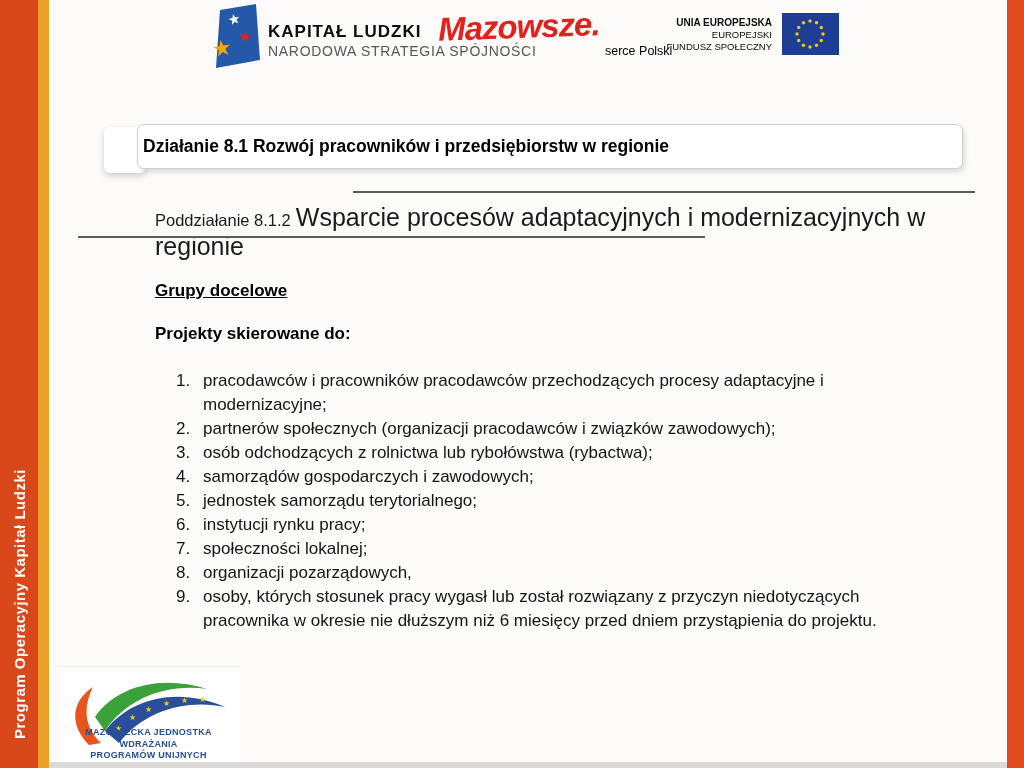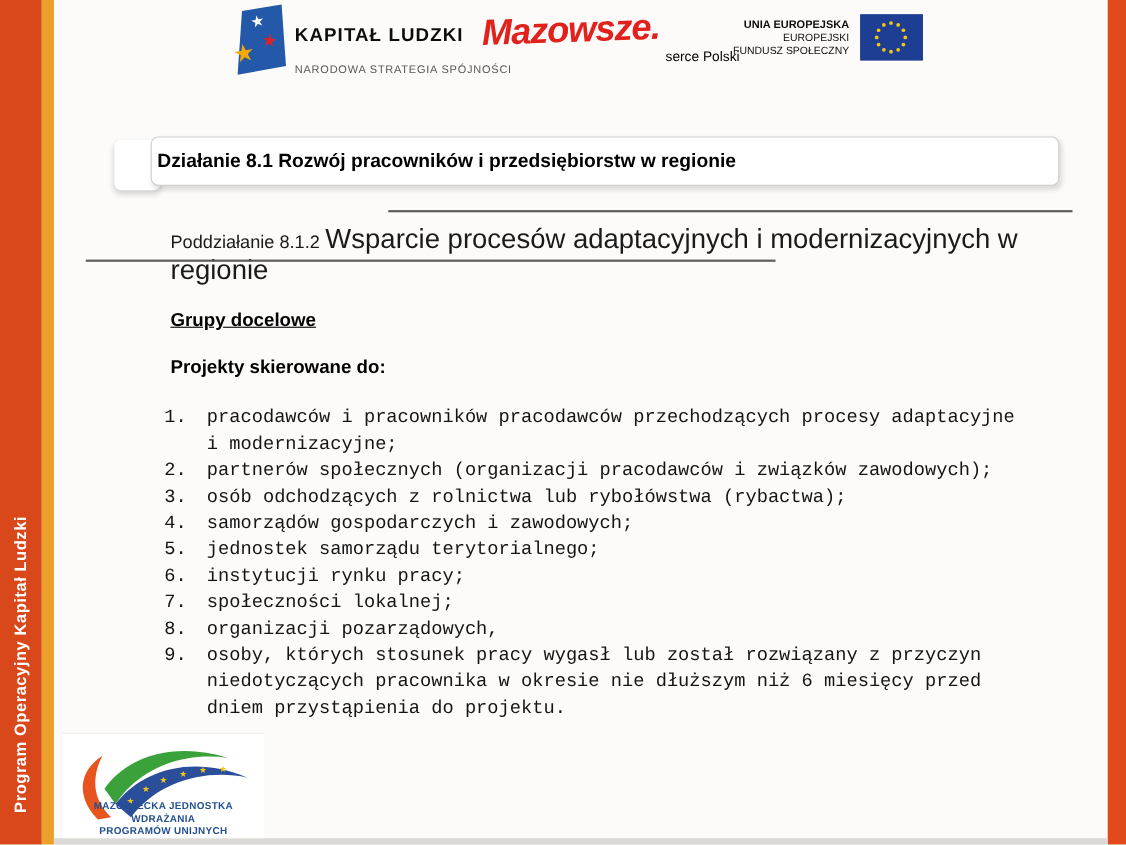--- a/index.html
+++ b/index.html
@@ -18,21 +18,21 @@
   .sidebar-label {
     position:absolute; left:0; top:468px; width:38px; height:272px;
     display:flex; align-items:center; justify-content:center;
     writing-mode:vertical-rl; transform:rotate(180deg);
     color:#ffffff; font-size:15px; font-weight:600; letter-spacing:.5px; white-space:nowrap;
   }
 
   
   .kl-logo-svg { position:absolute; left:212px; top:2px; }
   .kl-title    { position:absolute; left:268px; top:22px; font-size:17px; font-weight:bold; letter-spacing:1px; color:#0d0d0d; }
-  .kl-subtitle { position:absolute; left:268px; top:58px; font-size:10px; letter-spacing:.7px; color:#565656; }
+  .kl-subtitle { position:absolute; left:268px; top:43px; font-size:14px; letter-spacing:.7px; color:#565656; }
 
   .mazowsze    { position:absolute; left:438px; top:8px; font-size:33px; font-weight:bold; font-style:italic;
                  color:#e0211c; letter-spacing:-1px; transform:rotate(-2deg); }
   .serce       { position:absolute; left:585px; top:44px; font-size:12.5px; color:#000000;margin-left:20px; }
 
   .eu-text { position:absolute; left:622px; top:16px; width:150px; text-align:right; line-height:1.3; color:#0d0d0d; }
   .eu-text .l1 { font-size:10px; font-weight:bold; }
   .eu-text .l2, .eu-text .l3 { font-size:9.5px; }
   .eu-flag { position:absolute; left:782px; top:13px; width:57px; height:42px; background:#1e3e93; }
 
@@ -52,21 +52,21 @@
   .rule-top    { position:absolute; left:353px; top:191px; width:622px; height:2px; background:#5c5c5c; }
   .rule-bottom { position:absolute; left:78px;  top:236px; width:627px; height:2px; background:#5c5c5c; }
 
   .subtitle { position:absolute; left:155px; top:203px; width:820px; color:#1a1a1a; }
   .subtitle .prefix { font-size:16.5px; margin-right:5px; }
   .subtitle .main   { font-size:25px; }
 
   
   .heading    { position:absolute; left:155px; top:281px; font-size:17px; font-weight:bold; text-decoration:underline; color:#000; }
   .subheading { position:absolute; left:155px; top:324px; font-size:17px; font-weight:bold; color:#000; }
-  .target-list { position:absolute; left:140px; top:369px; width:785px;font-family:Liberation Mono, monospace; }
+  .target-list { position:absolute; left:155px; top:369px; width:785px; }
   .target-list ol { margin:0; padding-left:40px; font-size:17px; line-height:24px; color:#141414; }
   .target-list li { padding-left:8px; }
 
   
   .mjwpu-box {
     position:absolute; left:57px; top:666px; width:183px; height:96px;
     background:#ffffff; border-top:1px solid #f0ede8;
   }
   .mjwpu-arcs { position:absolute; left:2px; top:6px; }
   .mjwpu-text { position:absolute; left:0; top:60px; width:100%; text-align:center;

